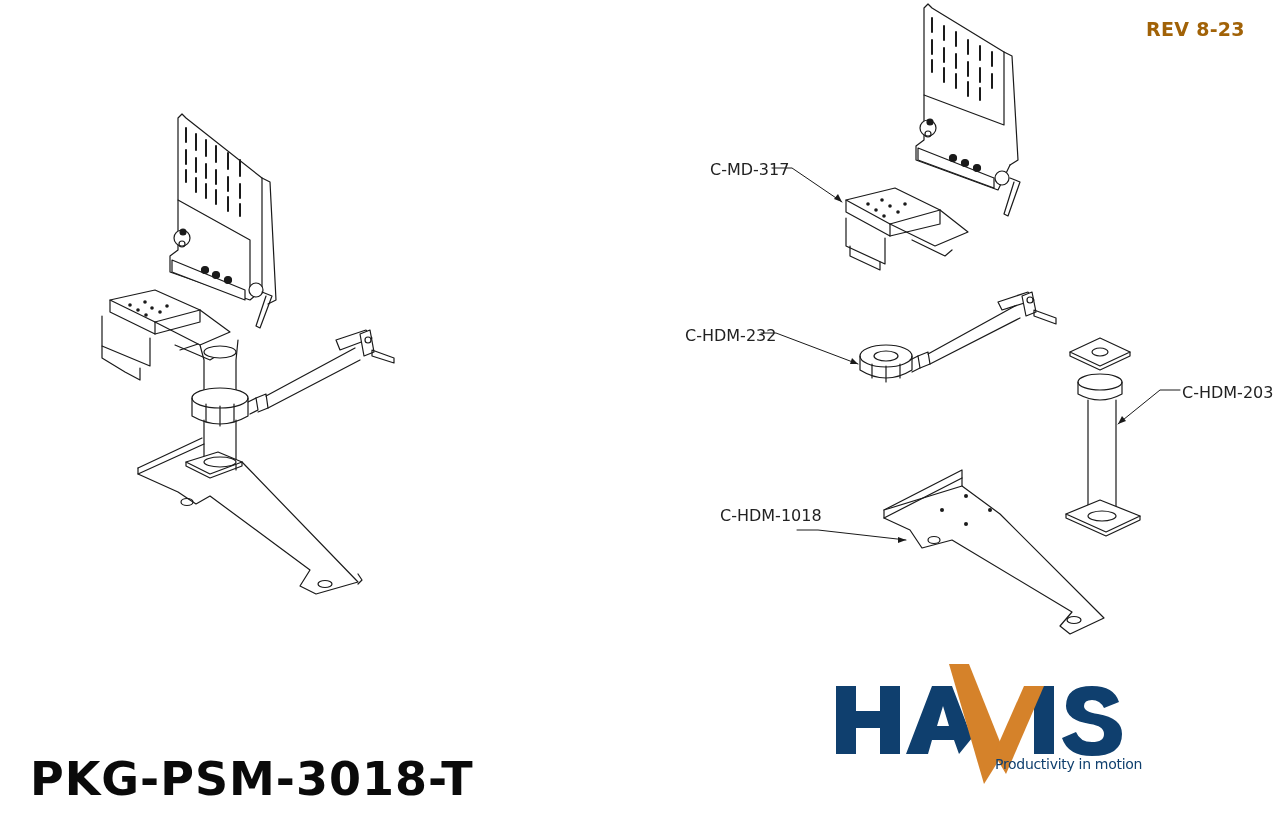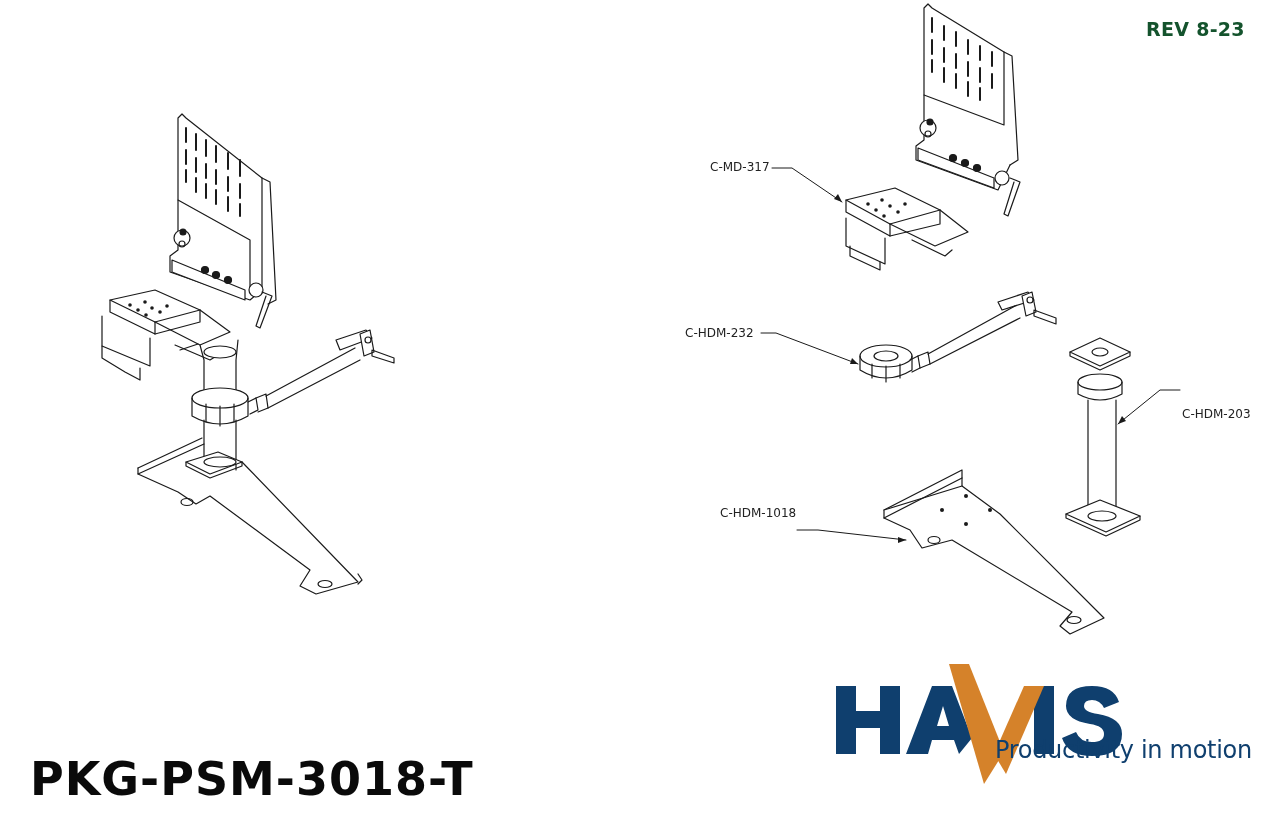--- a/index.html
+++ b/index.html
@@ -1,27 +1,27 @@
 <!DOCTYPE html>
 <html><head>
 <meta charset="utf-8">
 <style>
   html, body { margin:0; padding:0; background:#ffffff; }
   body { width:1288px; height:834px; position:relative; overflow:hidden; font-family:"Liberation Sans", sans-serif; }
   .abs { position:absolute; }
-  #rev { left:1146px; top:18px; font-family:"DejaVu Sans", sans-serif; font-weight:bold; font-size:19px; color:#14532d; letter-spacing:0.3px; }
+  #rev { left:1146px; top:18px; font-family:"DejaVu Sans", sans-serif; font-weight:bold; font-size:19px; color:#a16207; letter-spacing:0.3px; }
   #model { left:30px; top:752px; font-family:"DejaVu Sans", sans-serif; font-weight:bold; font-size:46px; color:#0a0a0a; letter-spacing:1px; }
-  .callout { font-family:"DejaVu Sans", sans-serif; font-size:12px; color:#222; white-space:nowrap; }
+  .callout { font-family:"DejaVu Sans", sans-serif; font-size:16px; color:#222; white-space:nowrap; }
   #c1 { left:710px; top:160px; }
   #c2 { left:685px; top:326px; }
-  #c3 { left:1182px; top:383px;margin-top:24px; }
+  #c3 { left:1182px; top:383px; }
   #c4 { left:720px; top:506px; }
   svg.draw { position:absolute; left:0; top:0; }
   #logo { left:834px; top:664px; width:400px; height:130px; }
-  #tagline { left:995px; top:736px; font-family:"DejaVu Sans", sans-serif; font-size:24px; color:#0f3f6e; white-space:nowrap; letter-spacing:-0.3px; }
+  #tagline { left:995px; top:756px; font-family:"DejaVu Sans", sans-serif; font-size:14px; color:#0f3f6e; white-space:nowrap; letter-spacing:-0.3px; }
 </style>
 </head>
 <body>
 
 <svg class="draw" width="1288" height="834" viewBox="0 0 1288 834" fill="none" stroke="#1a1a1a" stroke-width="1.2" stroke-linejoin="round" stroke-linecap="round">
 
   <g>
 
     <path d="M178 118 L182 114 L186 118 L262 178 L262 290 L255 296 L250 290 L250 240 L178 200 Z" fill="#fff"></path>
     <path d="M262 178 L270 182 L276 300 L268 304"></path>

